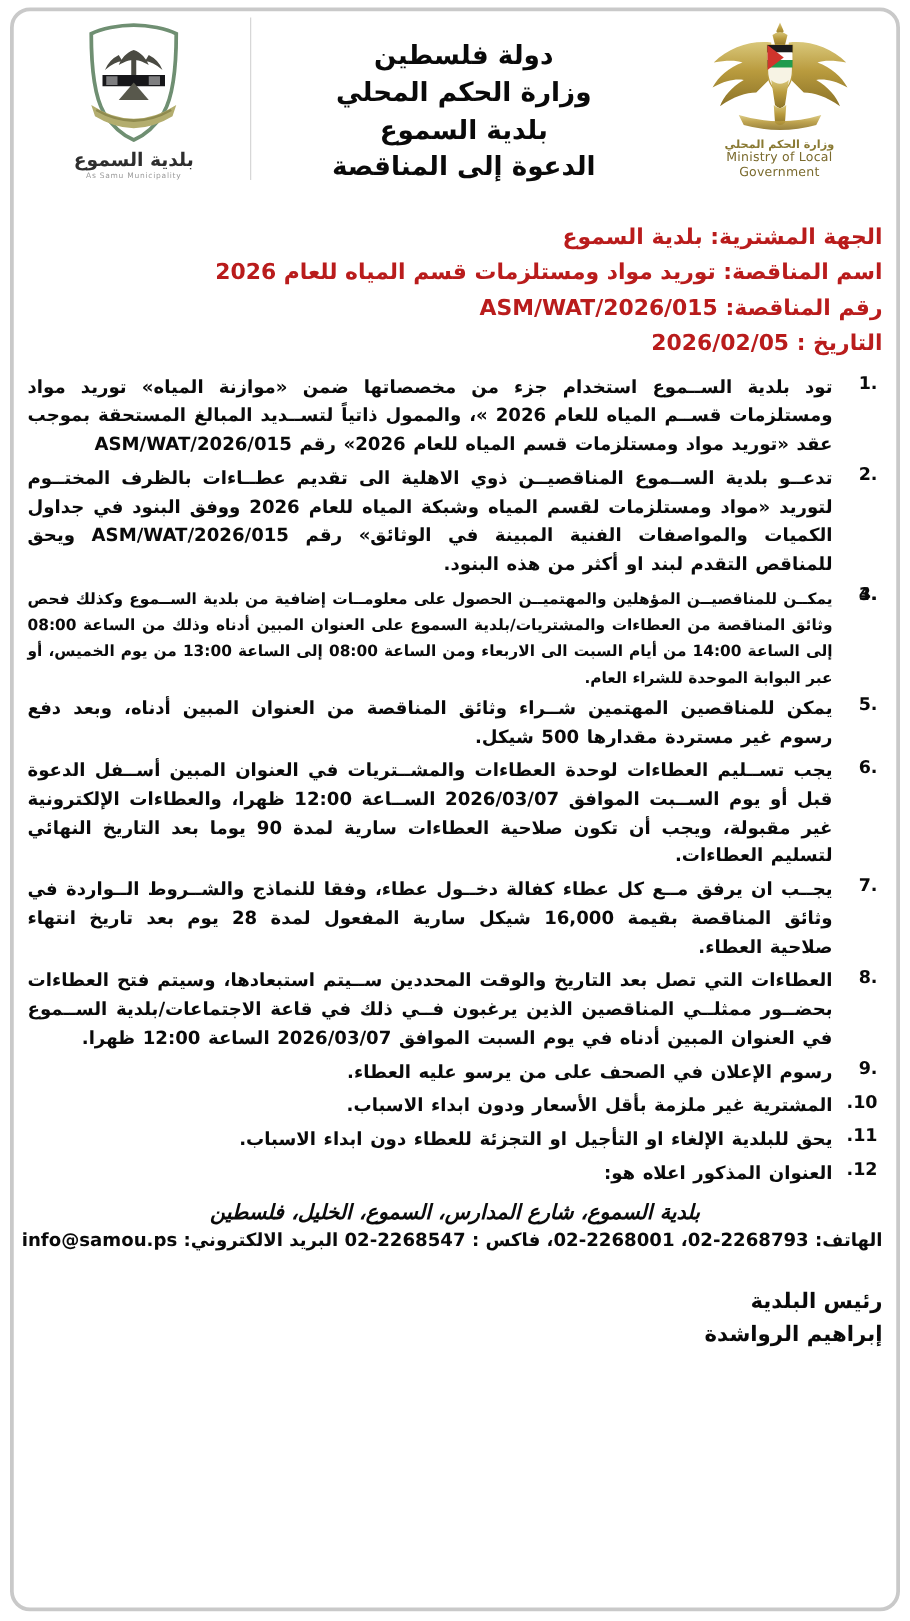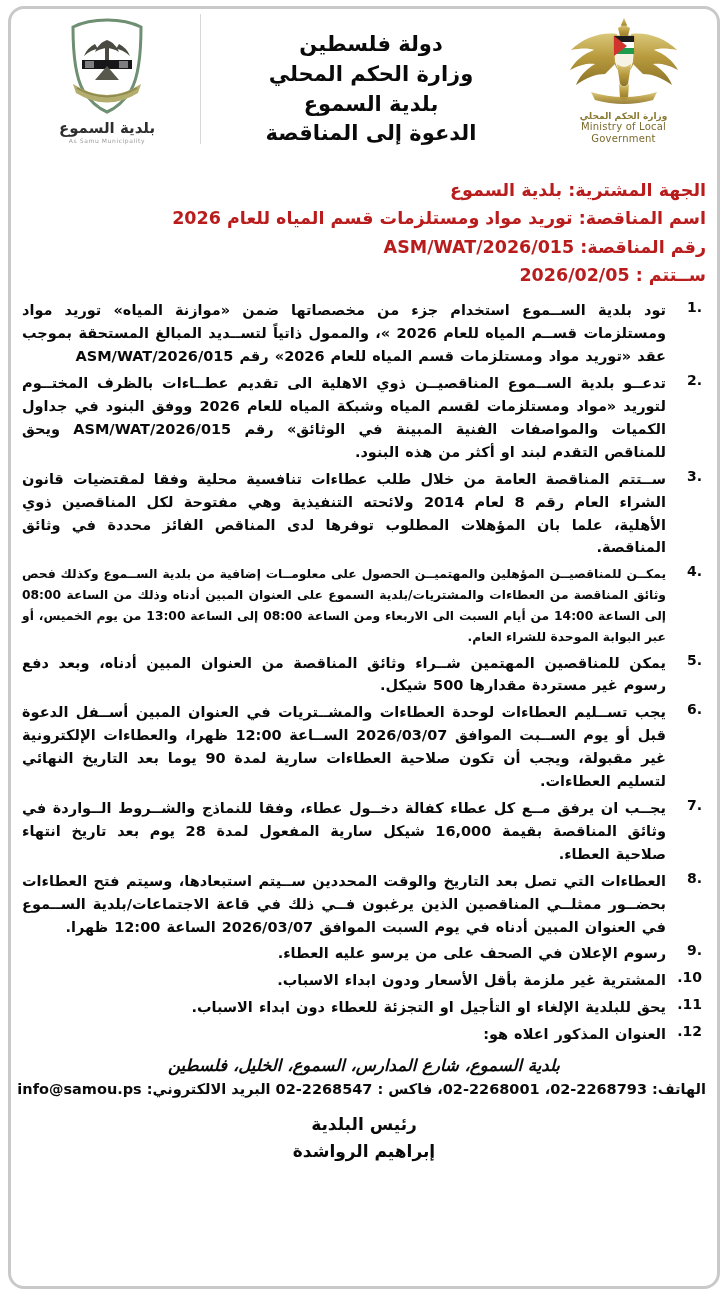--- a/index.html
+++ b/index.html
@@ -196,22 +196,21 @@
   }
   .contact-line {
     font-size: 14.5px;
     font-weight: bold;
     line-height: 1.5;
     color: #0a0a0a;
     white-space: nowrap;
     margin-left: 28px;
   }
   .signature {
-    margin-top: 10px;
-    text-align: center;
+    margin-top: 23px;
     direction: rtl;
   }
   .sig-line {
     font-size: 17px;
     font-weight: bold;
     line-height: 1.6;
     color: #0a0a0a;
   }
 </style>
 </head>
@@ -307,29 +306,29 @@
       </div>
       <div class="meta-line">
         <span>اسم المناقصة:</span>
         <span>توريد مواد ومستلزمات قسم المياه للعام 2026</span>
       </div>
       <div class="meta-line">
         <span>رقم المناقصة:</span>
         <span class="ltr-inline">ASM/WAT/2026/015</span>
       </div>
       <div class="meta-line">
-        <span>ســتتم :</span>
+        <span>التاريخ :</span>
         <span class="ltr-inline">2026/02/05</span>
       </div>
     </div>
 
     <ol class="clauses" id="clause-list">
         <li><span class="num">1.</span><span class="clause-text">تود بلدية الســموع استخدام جزء من مخصصاتها ضمن «موازنة المياه» توريد مواد ومستلزمات قســم المياه للعام 2026 »، والممول ذاتياً لتســديد المبالغ المستحقة بموجب عقد «توريد مواد ومستلزمات قسم المياه للعام 2026» رقم ASM/WAT/2026/015</span></li>
         <li><span class="num">2.</span><span class="clause-text">تدعــو بلدية الســموع المناقصيــن ذوي الاهلية الى تقديم عطــاءات بالظرف المختــوم لتوريد «مواد ومستلزمات لقسم المياه وشبكة المياه للعام 2026 ووفق البنود في جداول الكميات والمواصفات الفنية المبينة في الوثائق» رقم ASM/WAT/2026/015 ويحق للمناقص التقدم لبند او أكثر من هذه البنود.</span></li>
-        <li><span class="num">3.</span><span class="clause-text">ســتتم المناقصة العامة من خلال طلب عطاءات تنافسية محلية وفقا لمقتضيات قانون الشراء العام رقم 8 لعام 2014 ولائحته التنفيذية وهي مفتوحة لكل المناقصين ذوي الأهلية، علما بان المؤهلات المطلوب توفرها لدى المناقص الفائز محددة في وثائق المناقصة.</span></li>
+        <li><span class="num">3.</span></li>
         <li class="dense"><span class="num">4.</span><span class="clause-text">يمكــن للمناقصيــن المؤهلين والمهتميــن الحصول على معلومــات إضافية من بلدية الســموع وكذلك فحص وثائق المناقصة من العطاءات والمشتريات/بلدية السموع على العنوان المبين أدناه وذلك من الساعة 08:00 إلى الساعة 14:00 من أيام السبت الى الاربعاء ومن الساعة 08:00 إلى الساعة 13:00 من يوم الخميس، أو عبر البوابة الموحدة للشراء العام.</span></li>
         <li><span class="num">5.</span><span class="clause-text">يمكن للمناقصين المهتمين شــراء وثائق المناقصة من العنوان المبين أدناه، وبعد دفع رسوم غير مستردة مقدارها 500 شيكل.</span></li>
         <li><span class="num">6.</span><span class="clause-text">يجب تســليم العطاءات لوحدة العطاءات والمشــتريات في العنوان المبين أســفل الدعوة قبل أو يوم الســبت الموافق 2026/03/07 الســاعة 12:00 ظهرا، والعطاءات الإلكترونية غير مقبولة، ويجب أن تكون صلاحية العطاءات سارية لمدة 90 يوما بعد التاريخ النهائي لتسليم العطاءات.</span></li>
         <li><span class="num">7.</span><span class="clause-text">يجــب ان يرفق مــع كل عطاء كفالة دخــول عطاء، وفقا للنماذج والشــروط الــواردة في وثائق المناقصة بقيمة 16,000 شيكل سارية المفعول لمدة 28 يوم بعد تاريخ انتهاء صلاحية العطاء.</span></li>
         <li><span class="num">8.</span><span class="clause-text">العطاءات التي تصل بعد التاريخ والوقت المحددين ســيتم استبعادها، وسيتم فتح العطاءات بحضــور ممثلــي المناقصين الذين يرغبون فــي ذلك في قاعة الاجتماعات/بلدية الســموع في العنوان المبين أدناه في يوم السبت الموافق 2026/03/07 الساعة 12:00 ظهرا.</span></li>
         <li class="short"><span class="num">9.</span><span class="clause-text">رسوم الإعلان في الصحف على من يرسو عليه العطاء.</span></li>
         <li class="short"><span class="num">.10</span><span class="clause-text">المشترية غير ملزمة بأقل الأسعار ودون ابداء الاسباب.</span></li>
         <li class="short"><span class="num">.11</span><span class="clause-text">يحق للبلدية الإلغاء او التأجيل او التجزئة للعطاء دون ابداء الاسباب.</span></li>
         <li class="short"><span class="num">.12</span><span class="clause-text">العنوان المذكور اعلاه هو:</span></li>
       </ol>

